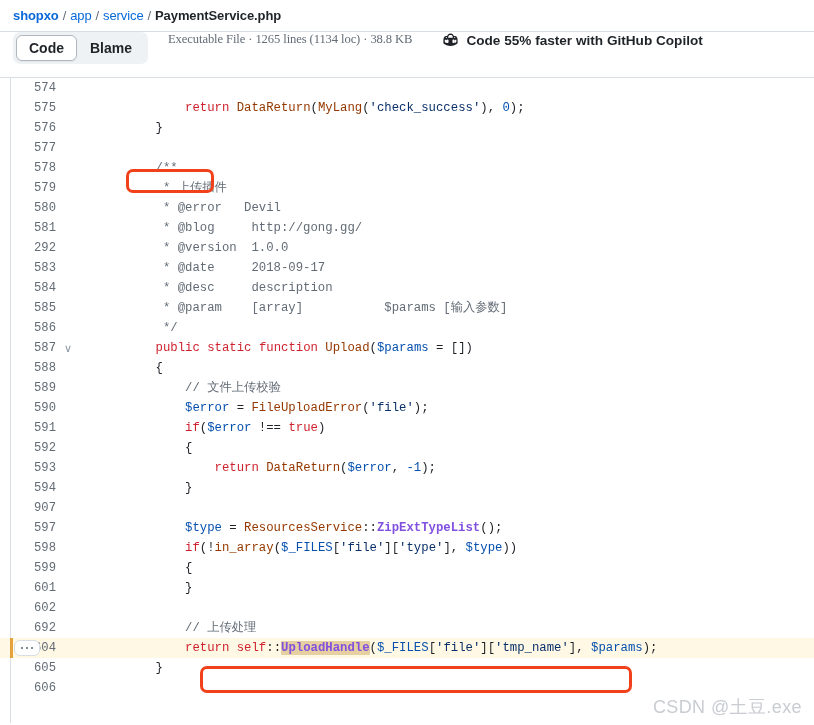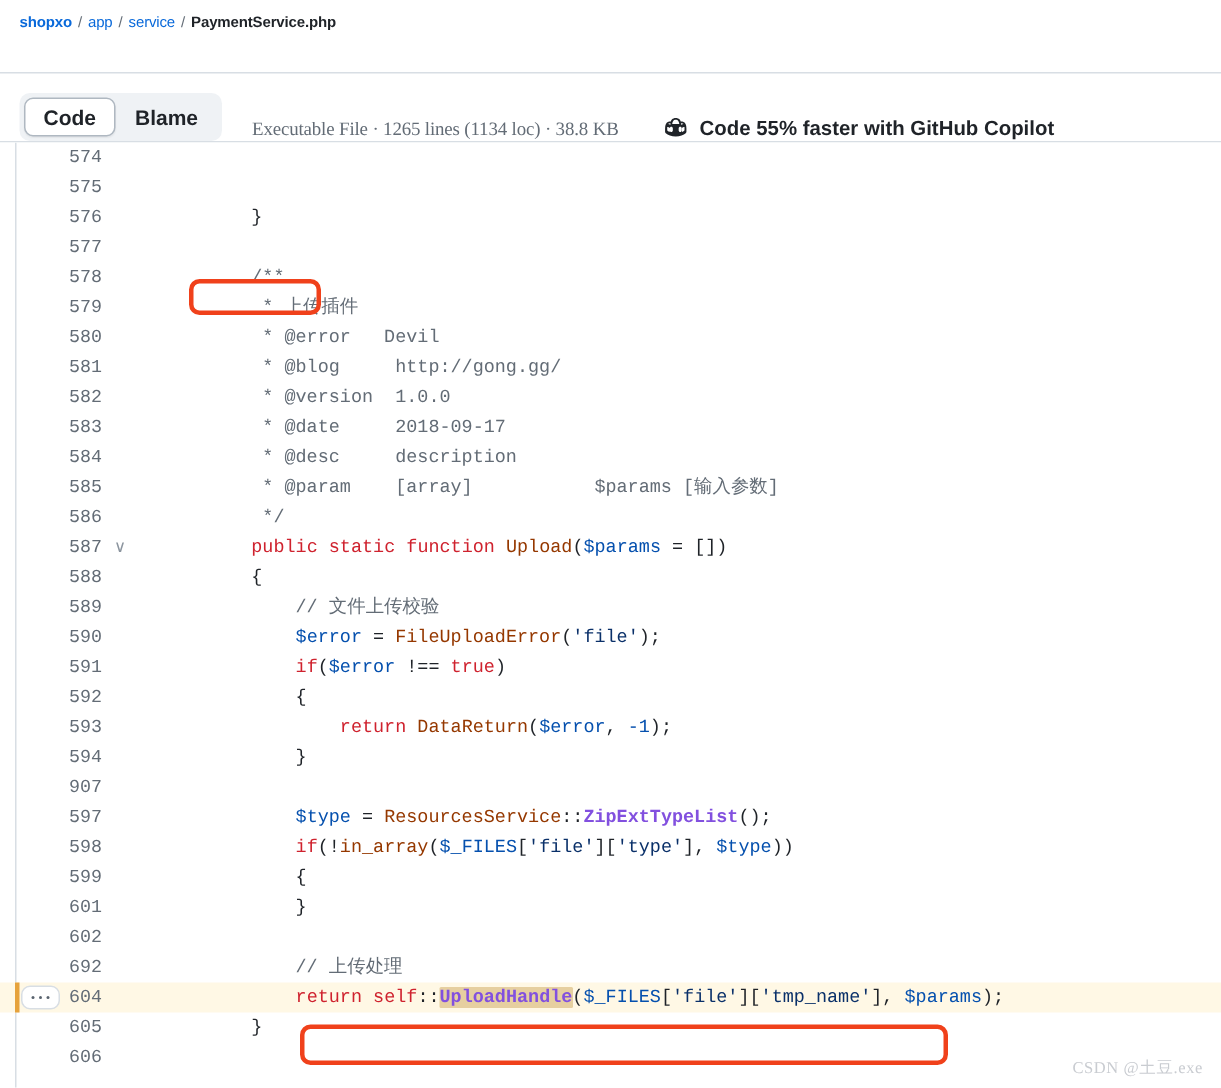--- a/index.html
+++ b/index.html
@@ -13,38 +13,37 @@
     position: relative;
   }
 
   
   #breadcrumb-bar {
     height: 31px;
     display: flex;
     align-items: center;
     padding: 0 0 0 13px;
     background: #ffffff;
-    font-size: 10px;
+    font-size: 13px;
     letter-spacing: -0.1px;
   }
   .crumb-link { color:#0969da; text-decoration:none; }
   .crumb-root { font-weight: 700; }
   .crumb-sep { color:#636c76; margin: 0 4px; }
   .crumb-current { font-weight:700; color:#1f2328; }
 
   
   #toolbar {
     height: 47px;
     display:flex;
-    align-items:flex-end;
+    align-items:flex-start;
     padding: 0 13px;
     border-top: 1px solid #d8dee4;
     border-bottom: 1px solid #d8dee4;
     background:#ffffff;
-    margin-top:17px;
   }
   #segmented {
     display:inline-flex;
     background:#eff2f5;
     border-radius: 7px;
     padding: 3px;
     height: 32px;
     align-items:center;
   }
   #segmented .seg {
@@ -97,21 +96,20 @@
     content:"";
     position:absolute; left:10px; top:0; bottom:0;
     width:1px; background:#d8dee4;
   }
   .row {
     position: relative;
     height: 20px;
     line-height: 20px;
     display: flex;
     white-space: pre;
-    padding-left: 12px;
   }
   .row.hl { background:#fff8e5; }
   .row.hl .ln { background: transparent; }
   .row.hl::before {
     content:"";
     position:absolute; left:10px; top:0; bottom:0;
     width: 3px; background:#e6a23c;
   }
   .ln {
     width: 58px;
@@ -165,23 +163,23 @@
   .anno-box {
     position:absolute;
     border: 3px solid #f0411b;
     border-radius: 7px;
     pointer-events:none;
     z-index: 5;
   }
   #watermark {
     position:absolute;
     right: 12px; bottom: 6px;
-    font-size: 11px;
+    font-size: 18px;
     color:#c9ccd1;
-    font-family:Liberation Serif, serif;
+    font-family:Liberation Sans, sans-serif;
     letter-spacing: .4px;
     z-index: 6;
     user-select:none;
   }
 </style>
 </head>
 <body>
 
 <div id="breadcrumb-bar">
   <a class="crumb-link crumb-root" href="#">shopxo</a>
@@ -205,28 +203,28 @@
         <path d="M7.998 1.5c-1.03 0-1.79.35-2.33.9-.38.39-.62.86-.78 1.33-.49-.06-1-.04-1.47.12-.7.24-1.25.74-1.6 1.43C1.45 6.02 1.3 7.03 1.3 8.1v2.02c0 .37.16.72.44.95C3.02 12.2 5.3 13.2 8 13.2s4.98-1 6.26-2.13c.28-.23.44-.58.44-.95V8.1c0-1.07-.15-2.08-.52-2.82-.35-.69-.9-1.19-1.6-1.43-.47-.16-.98-.18-1.47-.12-.16-.47-.4-.94-.78-1.33-.54-.55-1.3-.9-2.33-.9Zm0 1.2c.72 0 1.15.23 1.46.55.32.32.52.78.63 1.27.06.28.09.55.1.78H5.81c.01-.23.04-.5.1-.78.11-.49.31-.95.63-1.27.31-.32.74-.55 1.46-.55ZM3.79 5.02c.3-.1.64-.1.96-.03-.03.3-.04.6-.04.86v.02c-.3-.2-.63-.36-1-.45-.2-.05-.4-.08-.6-.09.13-.14.3-.25.68-.31Zm8.42 0c.38.06.55.17.68.31-.2.01-.4.04-.6.09-.37.09-.7.25-1 .45v-.02c0-.26-.01-.56-.04-.86.32-.07.66-.07.96-.03ZM2.5 7.2c.33-.02.7.02 1.03.14.3.11.54.28.7.47v2.6c-.52-.26-.98-.57-1.36-.88a.6.6 0 0 1-.22-.46V7.35c0-.05 0-.1-.01-.15Zm11 0c0 .05-.01.1-.01.15v1.72c0 .18-.08.35-.22.46-.38.31-.84.62-1.36.88v-2.6c.16-.19.4-.36.7-.47.33-.12.7-.16 1.03-.14ZM5.2 7.1c.53 0 .96.43.96.96v1.38c0 .53-.43.96-.96.96s-.96-.43-.96-.96V8.06c0-.53.43-.96.96-.96Zm5.6 0c.53 0 .96.43.96.96v1.38c0 .53-.43.96-.96.96s-.96-.43-.96-.96V8.06c0-.53.43-.96.96-.96Z"></path>
       </svg>
     </span>
     <span>Code 55% faster with GitHub Copilot</span>
   </div>
 </div>
 
 <div id="code-area">
   <div id="code-rows">
       <div class="row"><div class="ln">574</div><div class="fold"></div><div class="code"></div></div>
-      <div class="row"><div class="ln">575</div><div class="fold"></div></div>
+      <div class="row"><div class="ln">575</div><div class="fold"></div><div class="code">        <span class="k">return</span> <span class="cl">DataReturn</span>(<span class="cl">MyLang</span>(<span class="st">'check_success'</span>), <span class="nu">0</span>);</div></div>
       <div class="row"><div class="ln">576</div><div class="fold"></div><div class="code">    }</div></div>
       <div class="row"><div class="ln">577</div><div class="fold"></div><div class="code"></div></div>
       <div class="row"><div class="ln">578</div><div class="fold"></div><div class="code"><span class="cm">    /**</span></div></div>
       <div class="row"><div class="ln">579</div><div class="fold"></div><div class="code"><span class="cm">     * 上传插件</span></div></div>
       <div class="row"><div class="ln">580</div><div class="fold"></div><div class="code"><span class="cm">     * @error   Devil</span></div></div>
       <div class="row"><div class="ln">581</div><div class="fold"></div><div class="code"><span class="cm">     * @blog     http://gong.gg/</span></div></div>
-      <div class="row"><div class="ln">582</div><div class="fold"></div><div class="code"><span class="cm">     * @version  1.0.0</span></div></div>
+      <div class="row"><div class="ln">292</div><div class="fold"></div><div class="code"><span class="cm">     * @version  1.0.0</span></div></div>
       <div class="row"><div class="ln">583</div><div class="fold"></div><div class="code"><span class="cm">     * @date     2018-09-17</span></div></div>
       <div class="row"><div class="ln">584</div><div class="fold"></div><div class="code"><span class="cm">     * @desc     description</span></div></div>
       <div class="row"><div class="ln">585</div><div class="fold"></div><div class="code"><span class="cm">     * @param    [array]           $params [输入参数]</span></div></div>
       <div class="row"><div class="ln">586</div><div class="fold"></div><div class="code"><span class="cm">     */</span></div></div>
       <div class="row"><div class="ln">587</div><div class="fold">∨</div><div class="code">    <span class="k">public</span> <span class="k">static</span> <span class="k">function</span> <span class="cl">Upload</span>(<span class="va">$params</span> = [])</div></div>
       <div class="row"><div class="ln">588</div><div class="fold"></div><div class="code">    {</div></div>
       <div class="row"><div class="ln">589</div><div class="fold"></div><div class="code"><span class="cm">        // 文件上传校验</span></div></div>
       <div class="row"><div class="ln">590</div><div class="fold"></div><div class="code">        <span class="va">$error</span> = <span class="cl">FileUploadError</span>(<span class="st">'file'</span>);</div></div>
       <div class="row"><div class="ln">591</div><div class="fold"></div><div class="code">        <span class="k">if</span>(<span class="va">$error</span> !== <span class="k">true</span>)</div></div>
       <div class="row"><div class="ln">592</div><div class="fold"></div><div class="code">        {</div></div>

